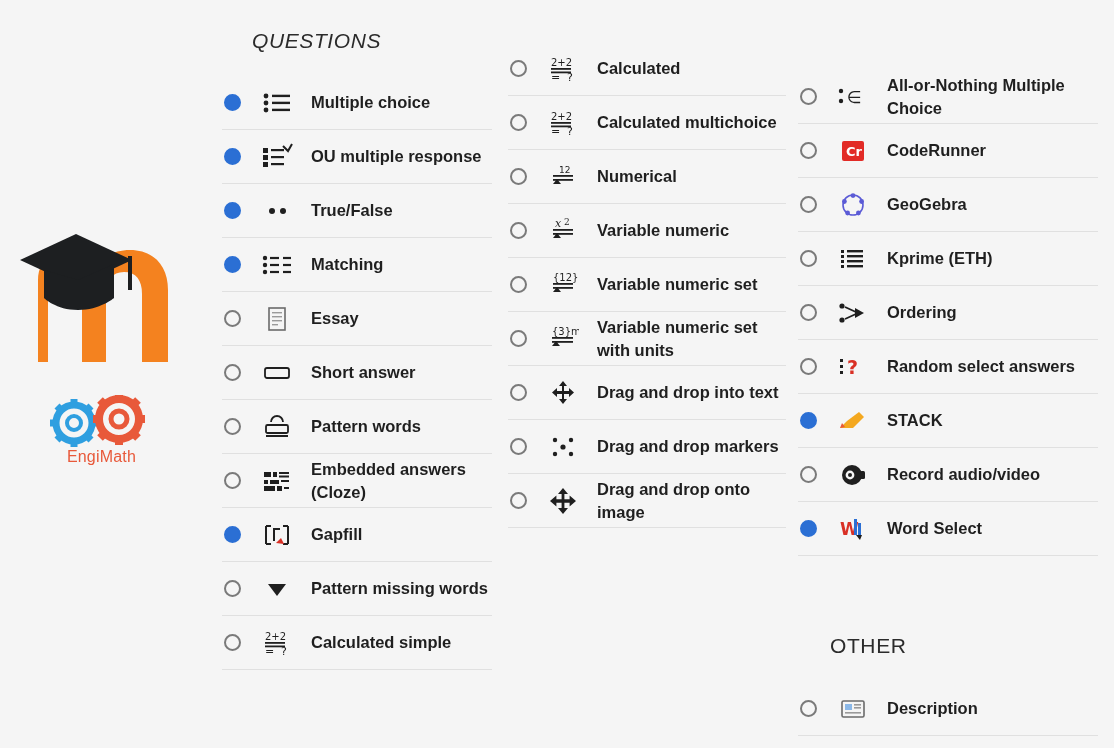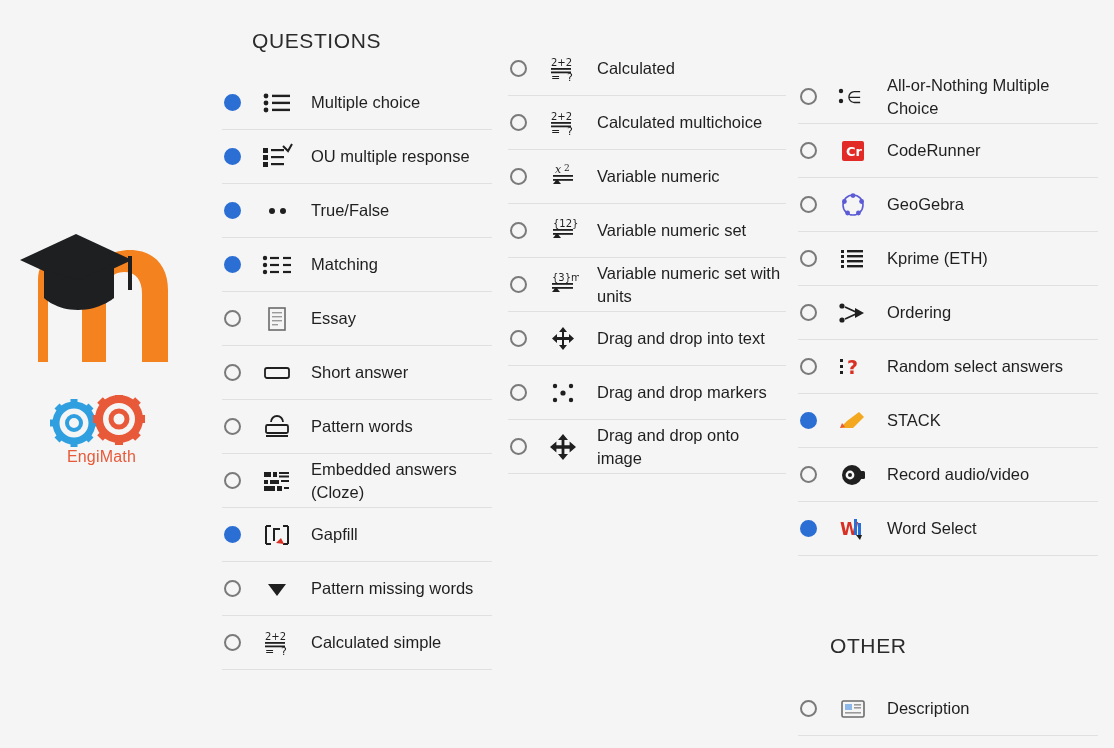--- a/index.html
+++ b/index.html
@@ -50,21 +50,21 @@
   .col-1 { left: 222px; width: 270px; }
   .col-2 { left: 508px; width: 278px; }
   .col-3 { left: 798px; width: 300px; }
 
   .col-title {
     font-size: 21px;
     color: #2b2b2b;
     letter-spacing: .6px;
     padding-left: 15px;
   }
-  #questions-title { position: absolute; left: 237px; top: 29px; }
+  #questions-title { position: absolute; left: 237px; top: 29px; font-style: italic; }
   #other-title { position: absolute; left: 815px; top: 634px; }
 
   .qlist { list-style: none; margin: 0; padding: 0; }
 
   .qrow {
     display: flex;
     align-items: center;
     min-height: 54px;
     border-bottom: 1px solid #e0e0e0;
     padding: 4px 0;
@@ -90,20 +90,21 @@
     display: flex;
     align-items: center;
     justify-content: center;
     margin-right: 16px;
     color: #8b5cf6;
   }
   .qlabel {
     font-size: 16.5px;
     color: #1f1f1f;
     line-height: 1.35;
+    font-weight: bold;
   }
   svg { display: block; }
 </style>
 </head>
 <body>
 
 <div id="page">
 
   <div class="brand-col">
     <div class="moodle-logo">
@@ -324,20 +325,32 @@
               <text x="20" y="26" font-size="11" font-family="DejaVu Sans" fill="#1f1f1f">?</text>
               <text x="4" y="26" font-size="11" font-family="DejaVu Sans" fill="#1f1f1f">=</text>
             </svg>
           </span>
           <span class="qlabel">Calculated multichoice</span>
         </li>
         <li class="qrow">
           <span class="radio"></span>
           <span class="qicon">
             <svg viewBox="0 0 32 28" width="32" height="28">
+              <text x="12" y="10" font-size="9" font-family="DejaVu Sans" fill="#1f1f1f">12</text>
+              <rect x="6" y="12" width="20" height="1.8" fill="#1f1f1f"></rect>
+              <rect x="6" y="16" width="20" height="1.8" fill="#1f1f1f"></rect>
+              <path d="M6 21 l4 -5 l4 5 z" fill="#1f1f1f"></path>
+            </svg>
+          </span>
+          <span class="qlabel">Numerical</span>
+        </li>
+        <li class="qrow">
+          <span class="radio"></span>
+          <span class="qicon">
+            <svg viewBox="0 0 32 28" width="32" height="28">
               <text x="8" y="10" font-size="11" font-family="DejaVu Serif" font-style="italic" fill="#1f1f1f">x</text>
               <text x="17" y="8" font-size="9" font-family="DejaVu Serif" fill="#1f1f1f">2</text>
               <rect x="6" y="12" width="20" height="1.8" fill="#1f1f1f"></rect>
               <rect x="6" y="16" width="20" height="1.8" fill="#1f1f1f"></rect>
               <path d="M6 21 l4 -5 l4 5 z" fill="#1f1f1f"></path>
             </svg>
           </span>
           <span class="qlabel">Variable numeric</span>
         </li>
         <li class="qrow">

